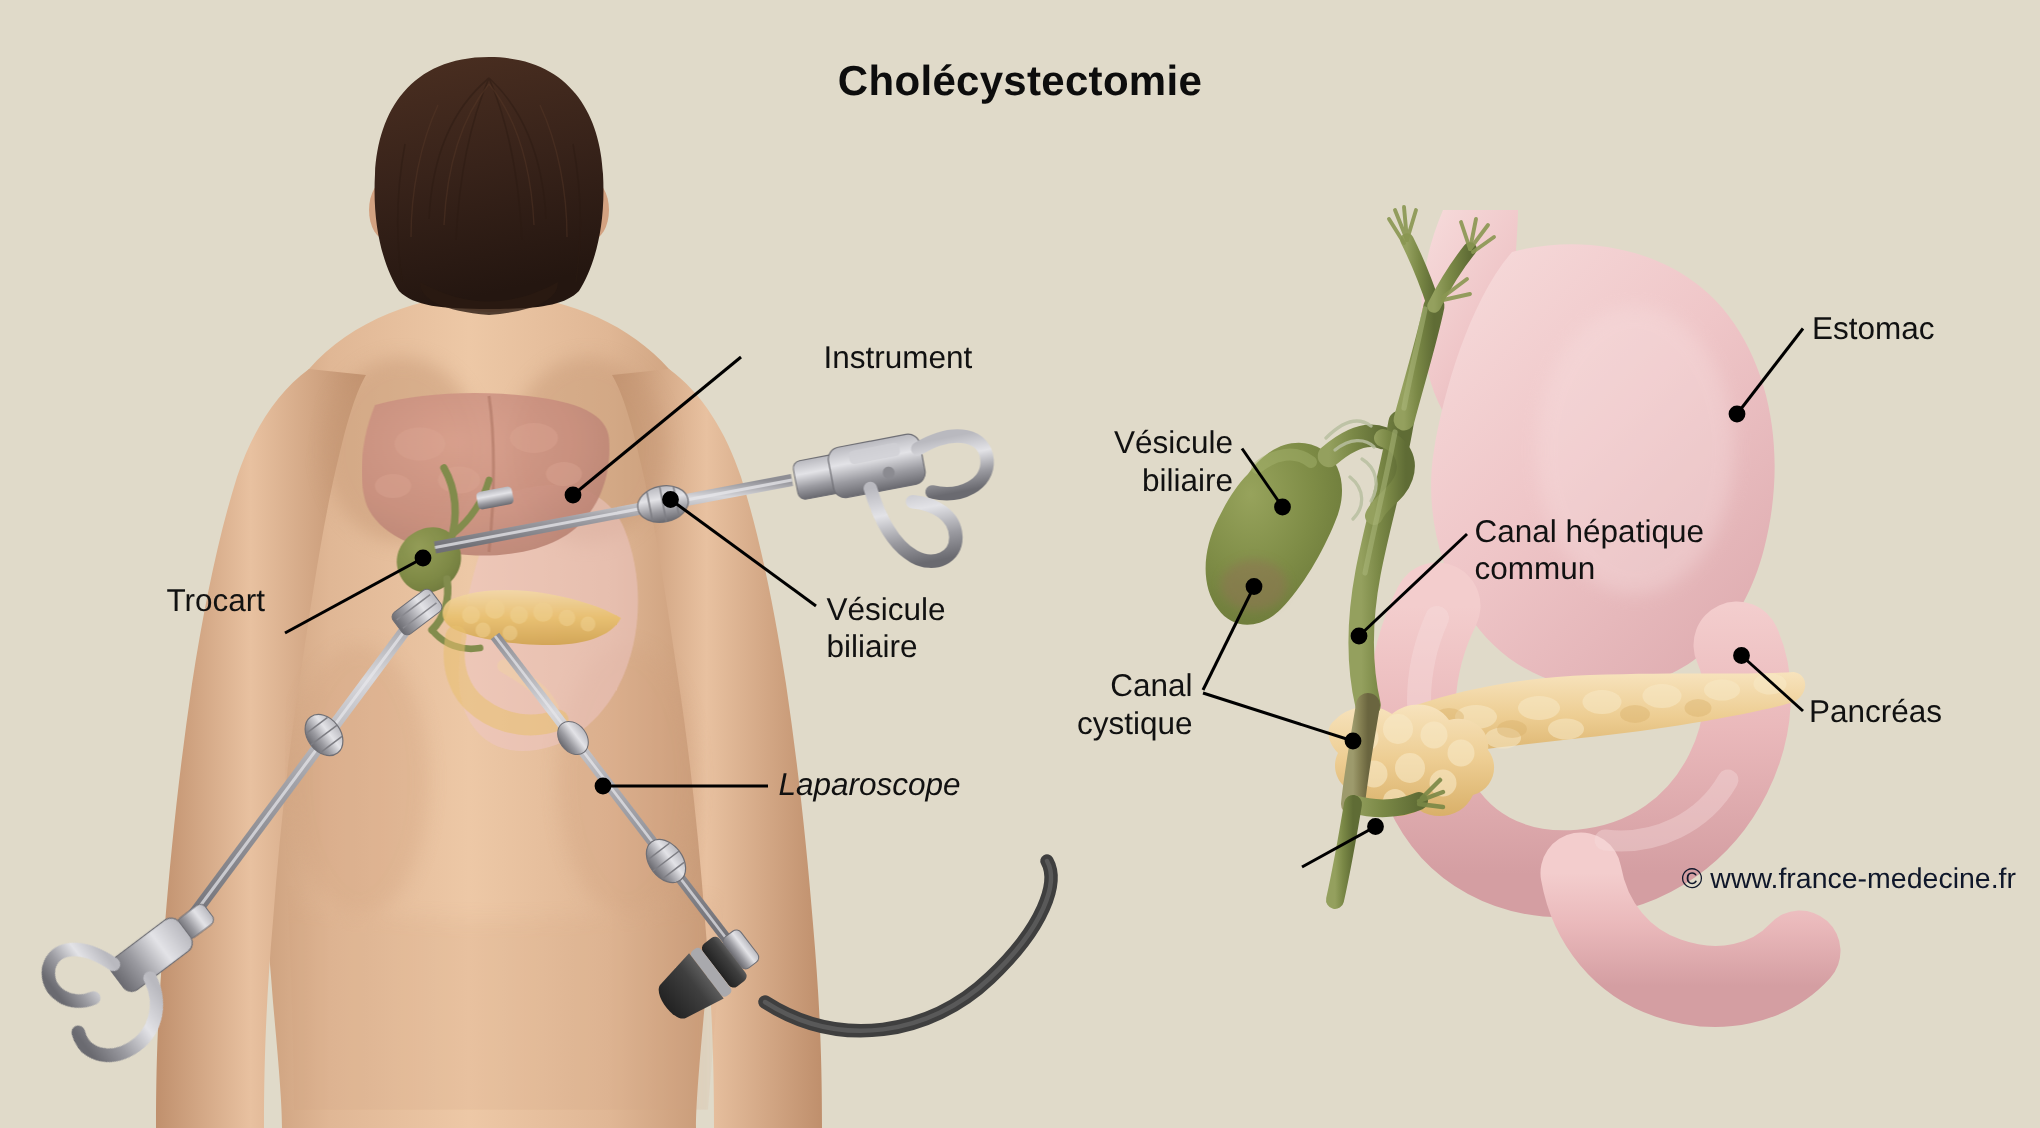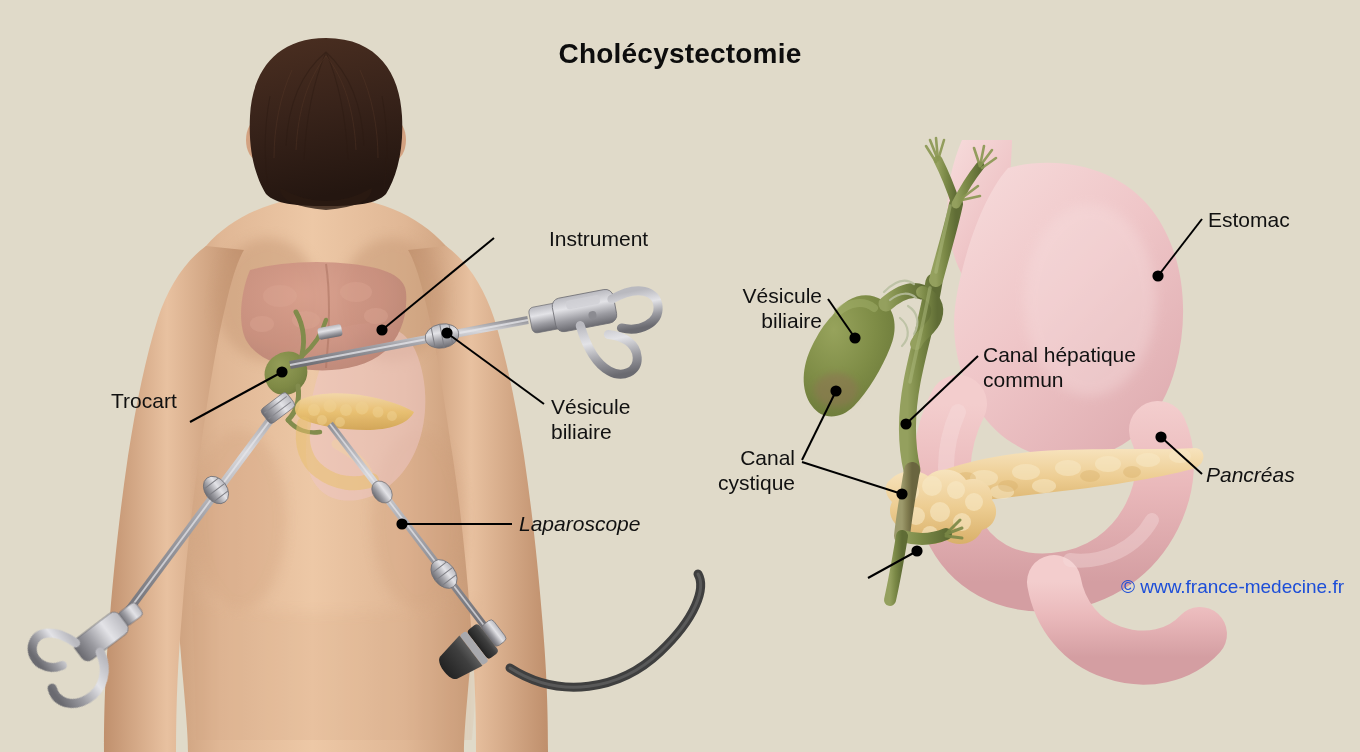--- a/index.html
+++ b/index.html
@@ -21,21 +21,21 @@
     font-family:"Liberation Sans","DejaVu Sans",sans-serif;
   }
   .lbl.r{text-align:right;}
   #title{
     position:absolute;left:0;top:38px;width:1360px;
     text-align:center;font-size:28px;font-weight:bold;color:#0d0d0d;
     letter-spacing:.2px;
   }
   #copy{
     position:absolute;right:16px;bottom:10px;
-    font-size:19px;color:#1d4ed8;
+    font-size:19px;color:#0f172a;
   }
 </style>
 </head>
 <body>
 
 <div id="stage">
 
   <svg id="art" width="1360" height="752" viewBox="0 0 1360 752">
     <defs>
       <linearGradient id="skinG" x1="0" y1="0" x2="1" y2="0">
@@ -525,16 +525,16 @@
   <div class="lbl" style="left:519px;top:511px;font-style:italic;">Laparoscope</div>
   <div class="lbl" style="left:111px;top:388px;text-align:right;">Trocart</div>
 
   <div class="lbl" style="left:1208px;top:207px;">Estomac</div>
   <div class="lbl r" style="left:622px;top:283px;width:200px;">Vésicule
 biliaire</div>
   <div class="lbl r" style="left:595px;top:445px;width:200px;">Canal
 cystique</div>
   <div class="lbl" style="left:983px;top:342px;">Canal hépatique
 commun</div>
-  <div class="lbl" style="left:1206px;top:462px;font-style:italic;">Pancréas</div>
+  <div class="lbl" style="left:1206px;top:462px;">Pancréas</div>
 
   <div id="copy">© www.france-medecine.fr</div>
 </div>
 
 </body></html>

